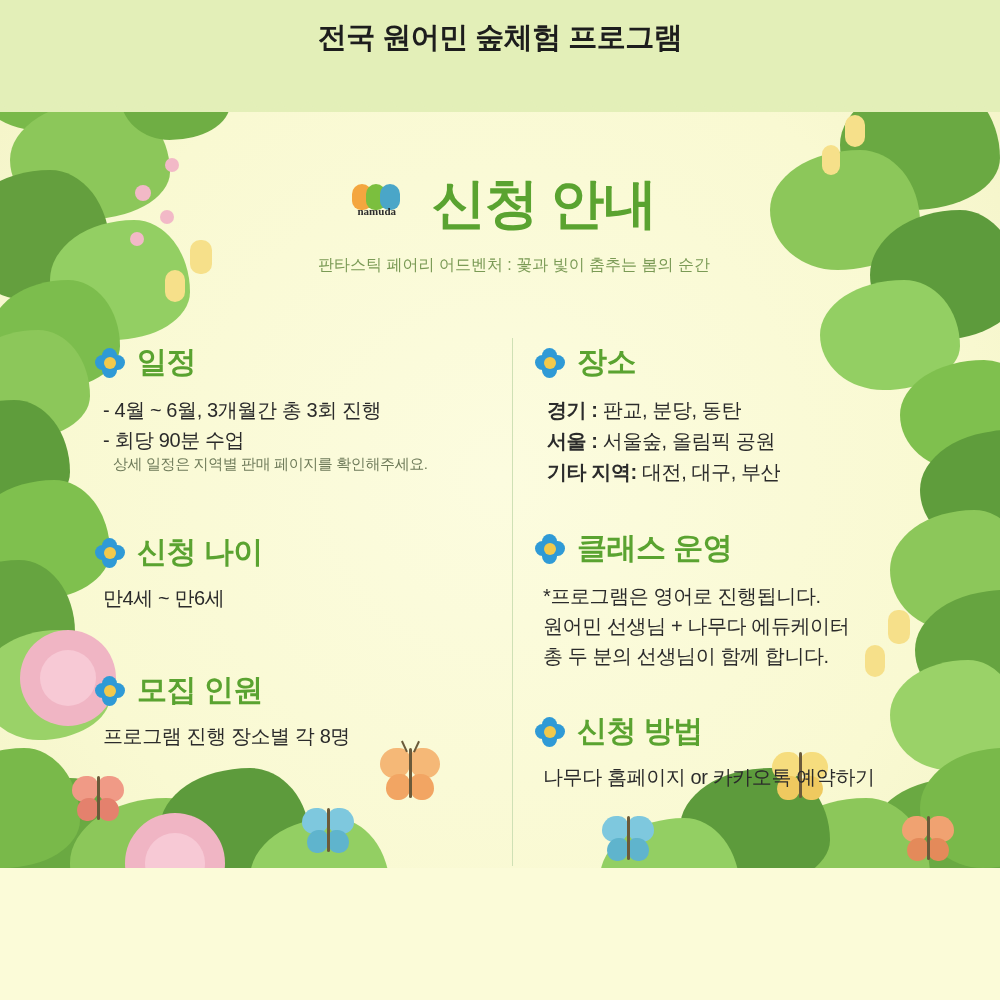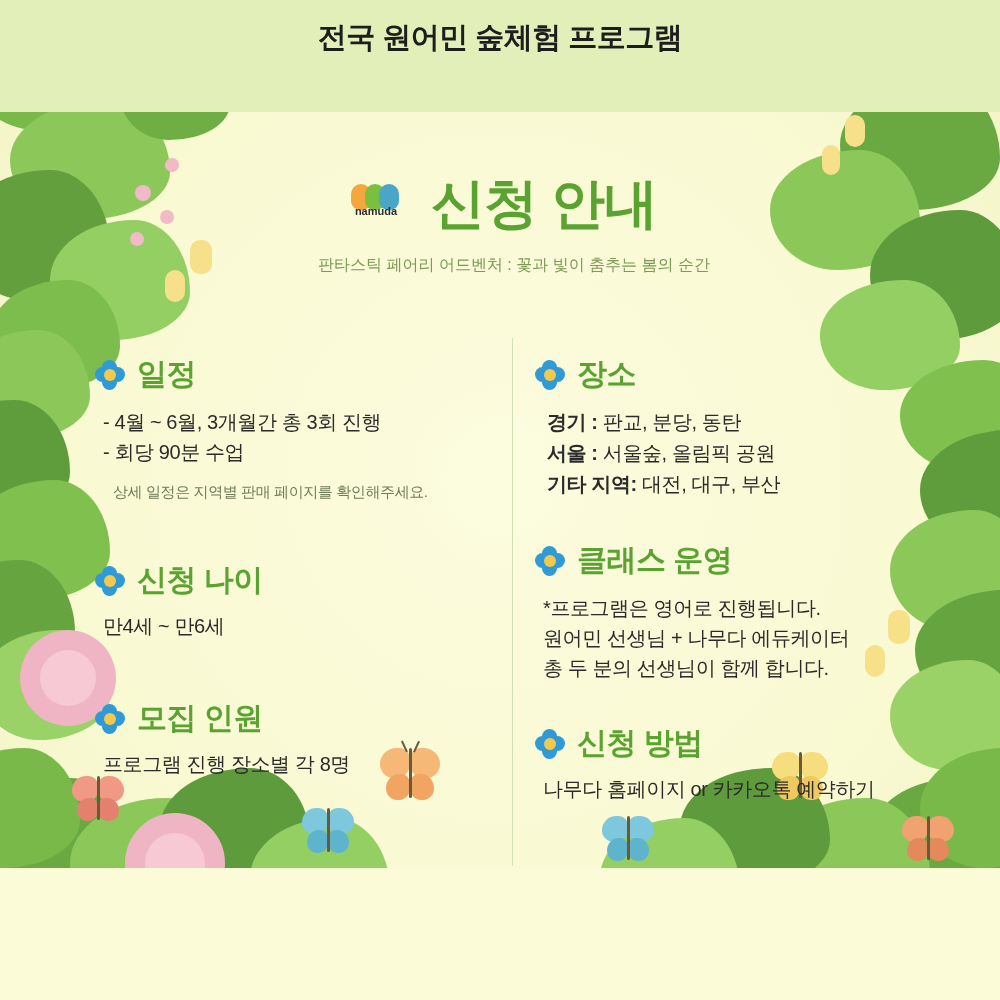--- a/index.html
+++ b/index.html
@@ -34,55 +34,55 @@
     position:absolute;top:18px;left:0;width:1000px;text-align:center;
     font-size:29px;font-weight:bold;color:#1d1d1d;letter-spacing:-.5px;
   }
   .subtitle{
     position:absolute;top:62px;left:0;width:1000px;text-align:center;
     font-size:21px;font-weight:bold;color:#1d1d1d;letter-spacing:-.5px;
   }
   
   .main-head{
     position:absolute;top:168px;left:0;width:1000px;
-    display:flex;align-items:center;justify-content:center;gap:22px;
+    display:flex;align-items:center;justify-content:center;gap:22px;font-family:Liberation Serif, serif;
   }
   .logo{
     width:66px;height:46px;position:relative;display:flex;align-items:center;justify-content:center;
   }
   .logo .dots{position:absolute;top:2px;left:8px;width:50px;height:26px;}
   .logo .dot{position:absolute;width:20px;height:26px;border-radius:10px 10px 9px 9px;}
   .logo .d1{left:0;background:#f4a63f;}
   .logo .d2{left:14px;background:#7bbf3e;}
   .logo .d3{left:28px;background:#4aa6c8;}
   .logo .ltext{position:relative;z-index:2;font-size:11px;font-weight:bold;color:#2d2d2d;margin-top:12px;}
   .main-title{font-size:54px;font-weight:bold;color:#5aa330;letter-spacing:-1px;text-align:right;}
   .tagline{
     position:absolute;top:255px;left:14px;width:1000px;text-align:center;
     font-size:16px;color:#7a9a55;
   }
   
   .cols{position:absolute;top:338px;left:0;width:1000px;height:530px;}
   .divider{position:absolute;left:512px;top:0;width:1px;height:528px;background:#cfe0b5;}
-  .col{position:absolute;top:16px;}
+  .col{position:absolute;top:4px;}
   .col-left{left:95px;width:420px;}
   .col-right{left:535px;width:420px;}
   .block{margin-bottom:6px;}
   .bhead{display:flex;align-items:center;gap:12px;}
   .flower{width:30px;height:30px;position:relative;flex:0 0 30px;}
   .flower span{position:absolute;width:15px;height:15px;border-radius:50%;background:#2f9ad6;}
   .flower .p1{top:0;left:7px;}
   .flower .p2{top:7px;left:0;}
   .flower .p3{top:7px;left:15px;}
   .flower .p4{top:15px;left:7px;}
   .flower .ctr{top:9px;left:9px;width:12px;height:12px;border-radius:50%;background:#f2c94c;z-index:2;}
   .bhead h2{margin:0;font-size:30px;font-weight:bold;color:#5aa330;letter-spacing:-.5px;}
   .lines{margin:12px 0 0 8px;}
   .line{font-size:20px;color:#2b2b2b;line-height:1.5;letter-spacing:-.4px;}
-  .note{font-size:15px;color:#6f7b5a;margin-top:16px;margin-left:10px;letter-spacing:-.4px;}
+  .note{font-size:15px;color:#6f7b5a;margin-top:0;margin-left:10px;letter-spacing:-.4px;}
   .kv{font-size:20px;color:#2b2b2b;line-height:1.55;letter-spacing:-.4px;margin-left:4px;}
   .kv b{font-weight:bold;}
   .plain{font-size:20px;color:#2b2b2b;letter-spacing:-.4px;}
   .gap-m{height:34px;}
   .gap-l{height:52px;}
   
   .bfly{position:absolute;}
   .wing{position:absolute;border-radius:60% 40% 50% 50%;}
   .body{position:absolute;width:3px;border-radius:2px;background:#6b5a3a;}
   .ant{position:absolute;width:1.5px;background:#6b5a3a;transform-origin:bottom;}

